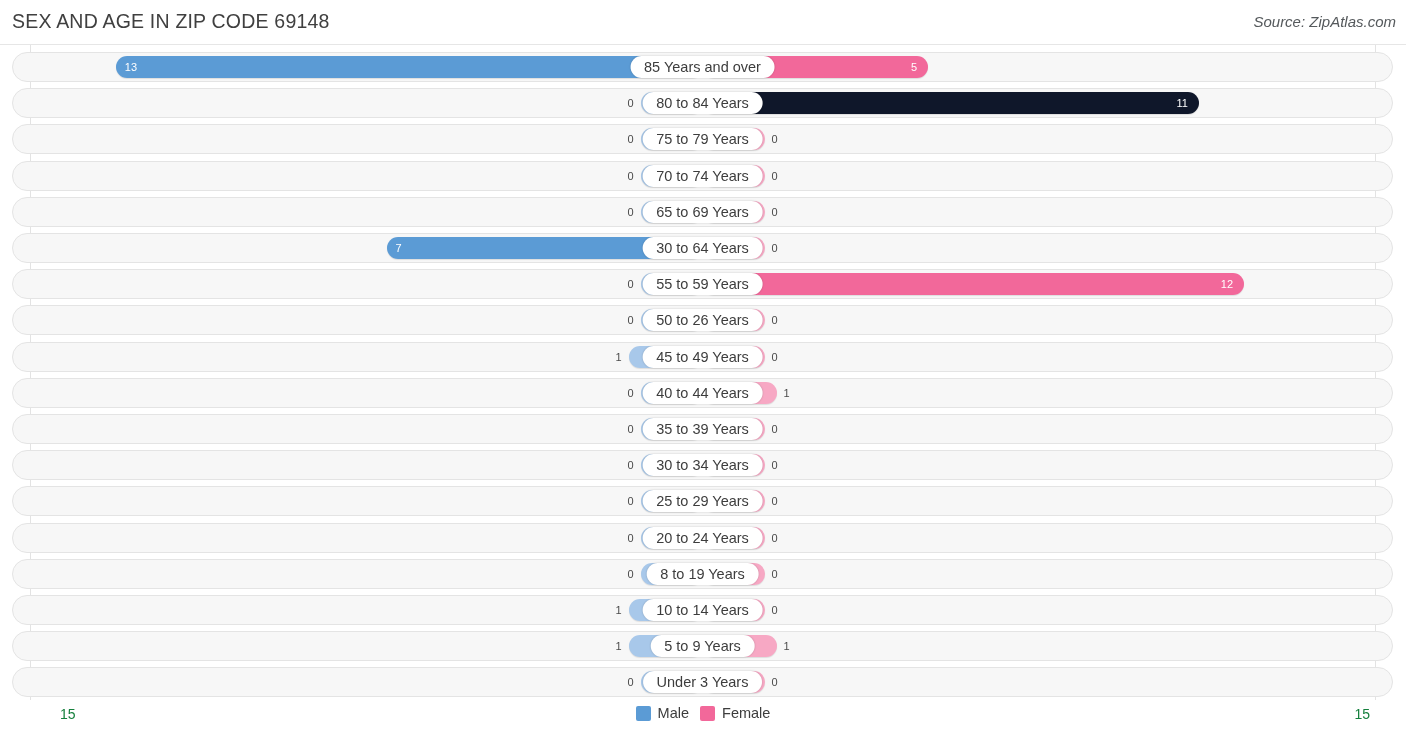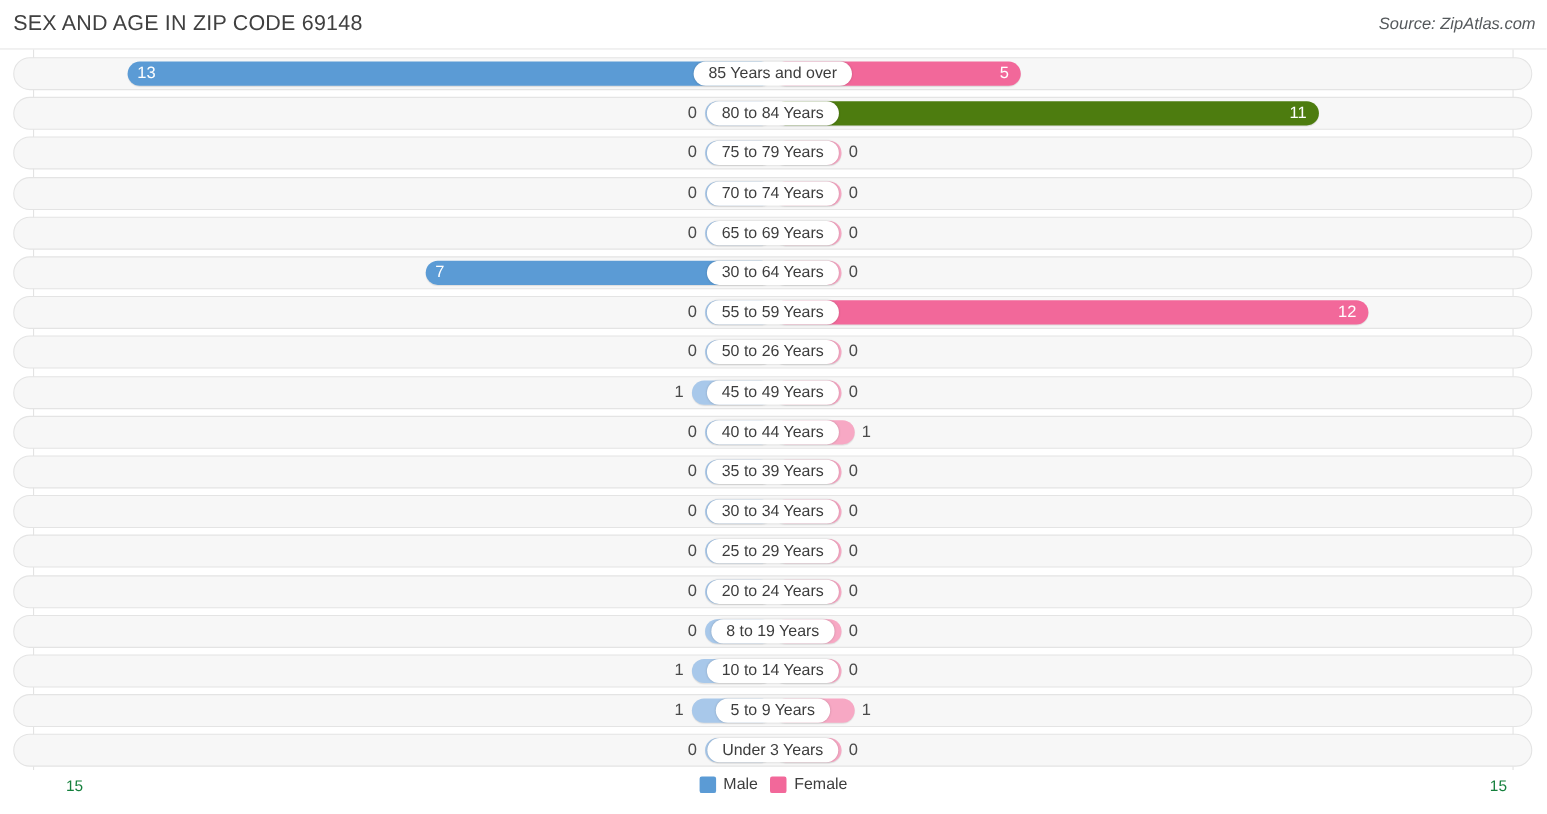--- a/index.html
+++ b/index.html
@@ -49,21 +49,21 @@
   
   .bar{
     position:absolute;top:3px;height:22px;
     border-radius:11px;
     box-shadow:0 1px 1px rgba(0,0,0,.10);
   }
   .bar.male{right:50%;}
   .bar.female{left:50%;}
   .bar-val{
     position:absolute;top:0;height:32px;line-height:22px;
-    font-size:15px;white-space:nowrap;text-align:right;
+    font-size:11px;white-space:nowrap;text-align:right;
   }
   .bar-val.inside-left{left:9px;color:#ffffff;}
   .bar-val.inside-right{right:11px;color:#ffffff;}
   .bar-val.outside-left{right:100%;margin-right:7px;color:#4a4a4a;}
   .bar-val.outside-right{left:100%;margin-left:7px;color:#4a4a4a;}
   
   .age-pill{
     position:absolute;left:50%;top:3px;height:22px;
     transform:translateX(-50%);
     background:#ffffff;
@@ -114,21 +114,21 @@
             <span class="bar-val inside-right">5</span>
           </div>
           <div class="age-pill">85 Years and over</div>
         </div>
       </div>
       <div class="row" style="top: 43.2px;">
         <div class="row-inner">
           <div class="bar male" style="width: 62px; background: rgb(168, 200, 234);">
             <span class="bar-val outside-left">0</span>
           </div>
-          <div class="bar female" style="width: 496.467px; background: #4d7c0f;">
+          <div class="bar female" style="width: 496.467px; background: #0f172a;">
             <span class="bar-val inside-right">11</span>
           </div>
           <div class="age-pill">80 to 84 Years</div>
         </div>
       </div>
       <div class="row" style="top: 79.4px;">
         <div class="row-inner">
           <div class="bar male" style="width: 62px; background: rgb(168, 200, 234);">
             <span class="bar-val outside-left">0</span>
           </div>

